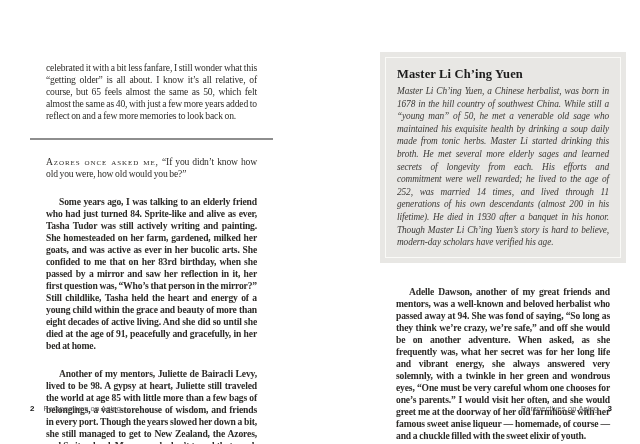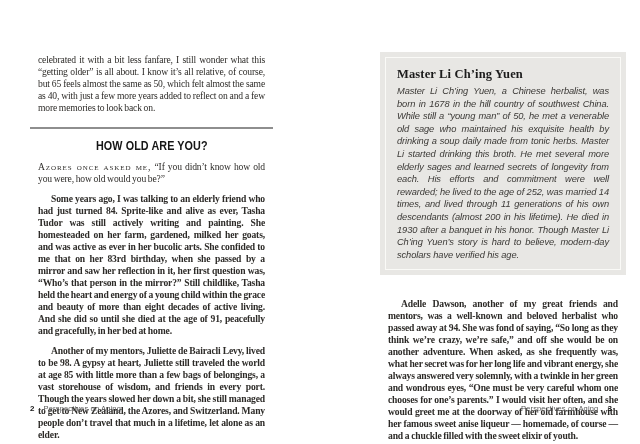--- a/index.html
+++ b/index.html
@@ -15,21 +15,21 @@
   .page-right { left: 380px; top: 52px; width: 246px; }
 
   .body-text {
     font-family: "Liberation Serif", serif;
     font-size: 9.6px;
     line-height: 12px;
     letter-spacing: -0.15px;
     word-spacing: -0.5px;
     text-align: justify;
     color: #2d2b28;
-    margin: 8px;
+    margin: 16px;
   }
   .indent { text-indent: 13px; font-weight: bold; }
 
   .rule {
     height: 2px;
     background: #8e8e8e;
     margin: 13px 0 0 0;
   }
   .heading {
     margin: 6px 0 3px 0;
@@ -64,21 +64,21 @@
   }
   .sidebar-title {
     font-family: "Liberation Serif", serif;
     font-size: 12.5px;
     font-weight: bold;
     color: #1c1c1c;
     letter-spacing: 0.15px;
     margin: 0 0 3px 0;
   }
   .sidebar-body {
-    font-family: Liberation Sans, sans-serif;
+    font-family: Liberation Serif, serif;
     font-style: italic;
     font-size: 9.3px;
     line-height: 12.6px;
     letter-spacing: -0.1px;
     text-align: justify;
     color: #3b3936;
     margin: 0;
   }
 
   .footer {
@@ -103,21 +103,20 @@
 </head>
 <body>
 
 <div>
 
   <div class="page page-left">
     <p class="body-text">celebrated it with a bit less fanfare, I still wonder what this “getting older” is all about. I know it’s all relative, of course, but 65 feels almost the same as 50, which felt almost the same as 40, with just a few more years added to reflect on and a few more memories to look back on.</p>
 
     <div class="rule"></div>
 
-    <h2 class="heading"><span class="cond">HOW OLD ARE YOU?</span></h2>
 
     <p class="body-text"><span class="sc">Azores once asked me,</span><span> “If you didn’t know how old you were, how old would you be?”</span></p>
 
     <p class="body-text indent">Some years ago, I was talking to an elderly friend who had just turned 84. Sprite-like and alive as ever, Tasha Tudor was still actively writing and painting. She homesteaded on her farm, gardened, milked her goats, and was active as ever in her bucolic arts. She confided to me that on her 83rd birthday, when she passed by a mirror and saw her reflection in it, her first question was, “Who’s that person in the mirror?” Still childlike, Tasha held the heart and energy of a young child within the grace and beauty of more than eight decades of active living. And she did so until she died at the age of 91, peacefully and gracefully, in her bed at home.</p>
 
     <p class="body-text indent">Another of my mentors, Juliette de Bairacli Levy, lived to be 98. A gypsy at heart, Juliette still traveled the world at age 85 with little more than a few bags of belongings, a vast storehouse of wisdom, and friends in every port. Though the years slowed her down a bit, she still managed to get to New Zealand, the Azores, and Switzerland. Many people don’t travel that much in a lifetime, let alone as an elder.</p>
   </div>
 
   <div class="page page-right">
     <div class="sidebar">

